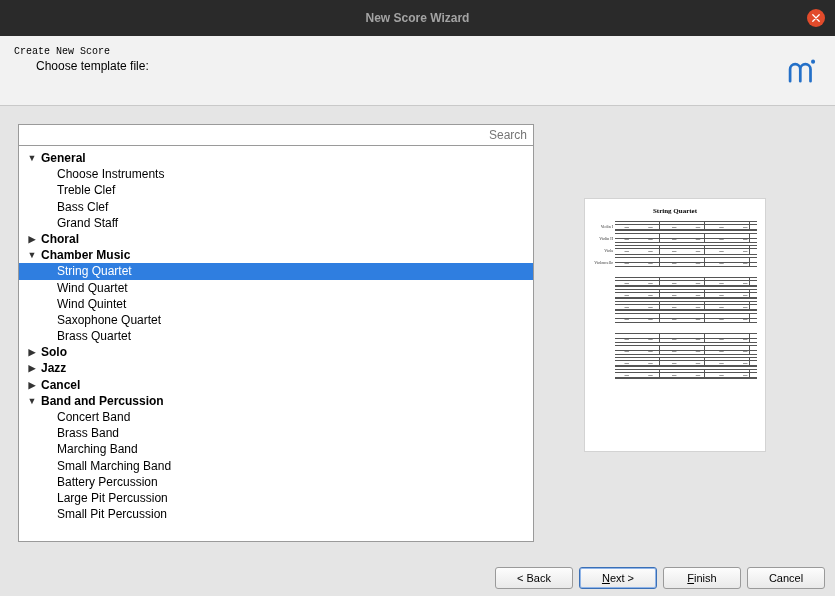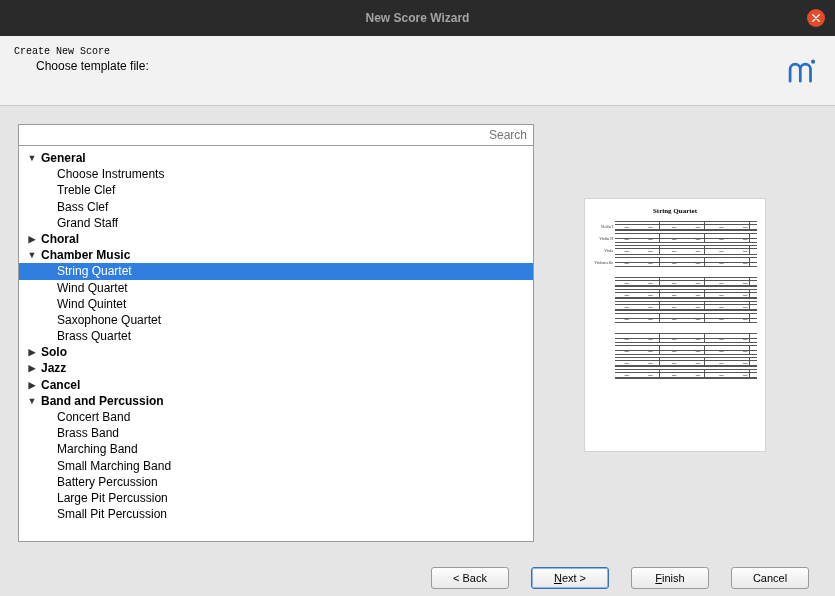--- a/index.html
+++ b/index.html
@@ -184,26 +184,26 @@
   }
   .rests span {
     flex:1; text-align:center; font-size:8px; color:#333; line-height:10px;
   }
 
   
   .footer {
     position: absolute;
     bottom: 0;
     left: 0;
-    right: 16px;
+    right: 0;
     height: 36px;
     display: flex;
     justify-content: flex-end;
     align-items: center;
-    gap: 22px;
+    gap: 6px;
     padding: 0 10px;
   }
   .btn {
     min-width: 78px;
     height: 22px;
     background: linear-gradient(#fdfdfd,#e9e9e9);
     border: 1px solid #9a9a9a;
     border-radius: 3px;
     font-size: 11px;
     display: flex;

